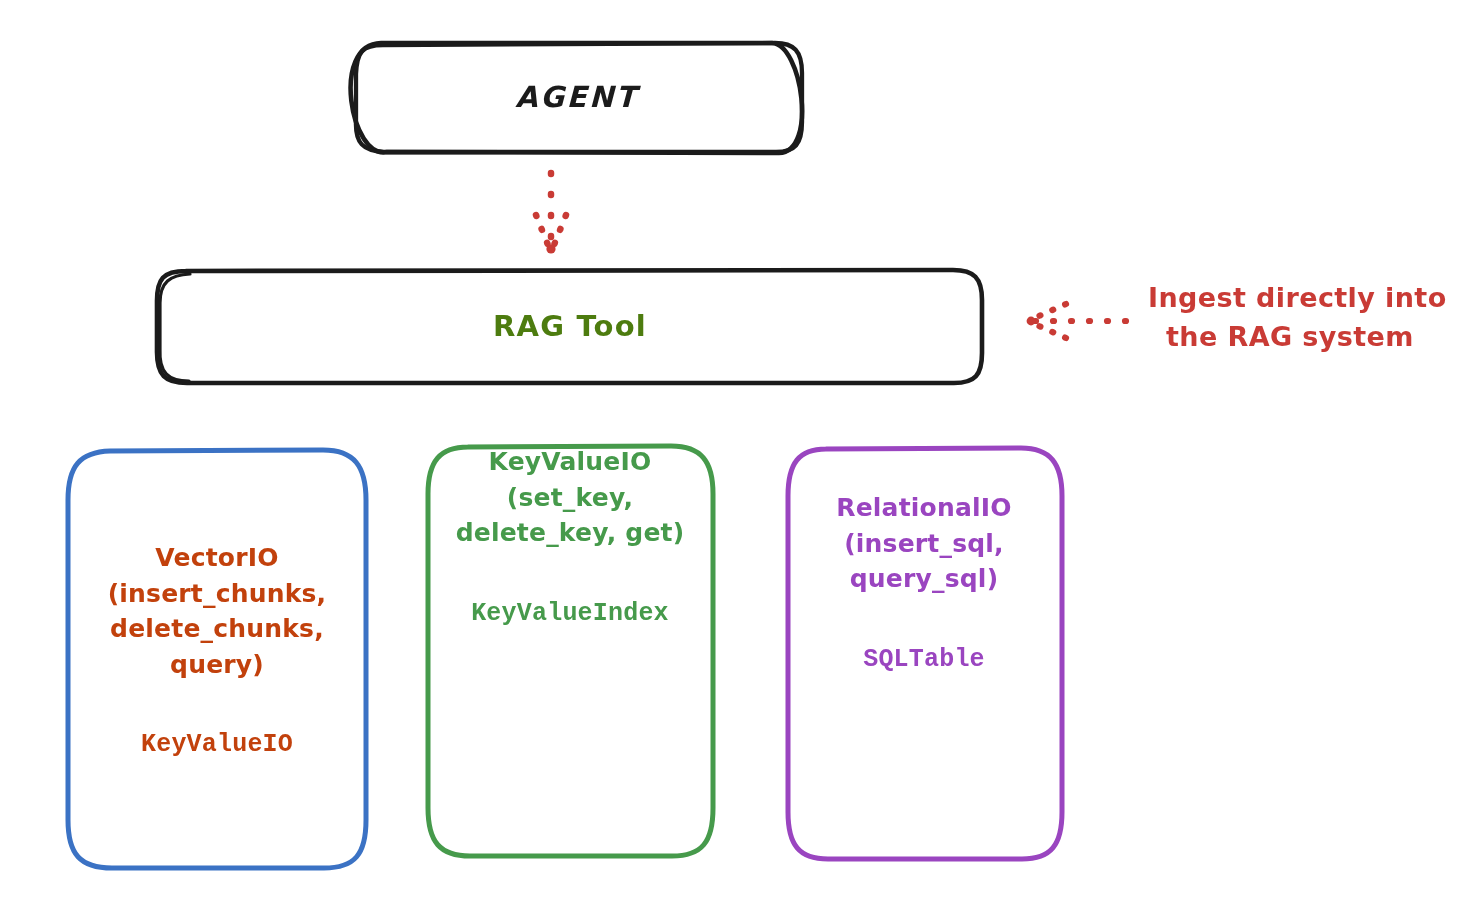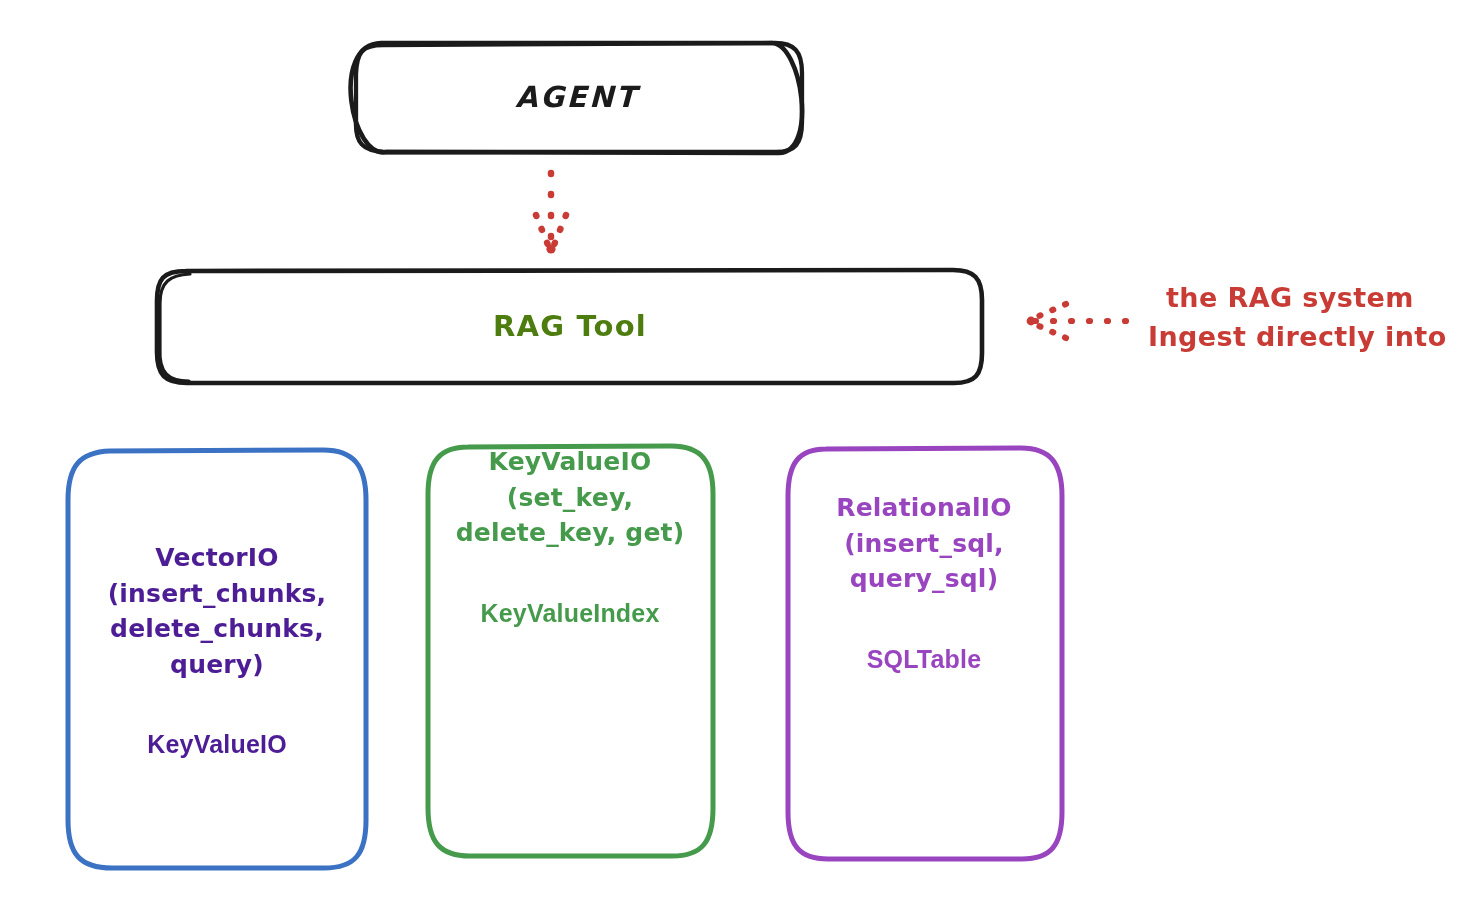--- a/index.html
+++ b/index.html
@@ -75,36 +75,36 @@
     justify-content: flex-start;
   }
   .store-node .node-label {
     font-family: "DejaVu Sans", sans-serif;
     font-size: 25px;
     font-weight: 600;
     line-height: 1.42;
     letter-spacing: 0.2px;
   }
   .store-node .node-sublabel {
-    font-family: Liberation Sans, sans-serif;
+    font-family: Liberation Mono, monospace;
     font-size: 25px;
     font-weight: 600;
     letter-spacing: 0.2px;
     margin-top: 48px;
   }
 
   #vectorio-node {
     left: 66px;
     top: 448px;
     width: 302px;
     height: 422px;
     padding-top: 92px;
   }
   #vectorio-node .node-label,
-  #vectorio-node .node-sublabel { color: #4c1d95; }
+  #vectorio-node .node-sublabel { color: #c2410c; }
 
   #keyvalueio-node {
     left: 426px;
     top: 444px;
     width: 288px;
     height: 412px;
   }
   #keyvalueio-node .node-label,
   #keyvalueio-node .node-sublabel { color: #469a4b; }
 
@@ -256,15 +256,15 @@
 </div>
 
 <div class="node store-node" id="relationalio-node">
   <div class="node-label">RelationalIO
 (insert_sql,
 query_sql)</div>
   <div class="node-sublabel">SQLTable</div>
 </div>
 
 <div id="ingest-annotation">
+  <div class="ann-line line1">Ingest directly into</div>
   <div class="ann-line line2">the RAG system</div>
-  <div class="ann-line line1">Ingest directly into</div>
 </div>
 
 </body></html>

